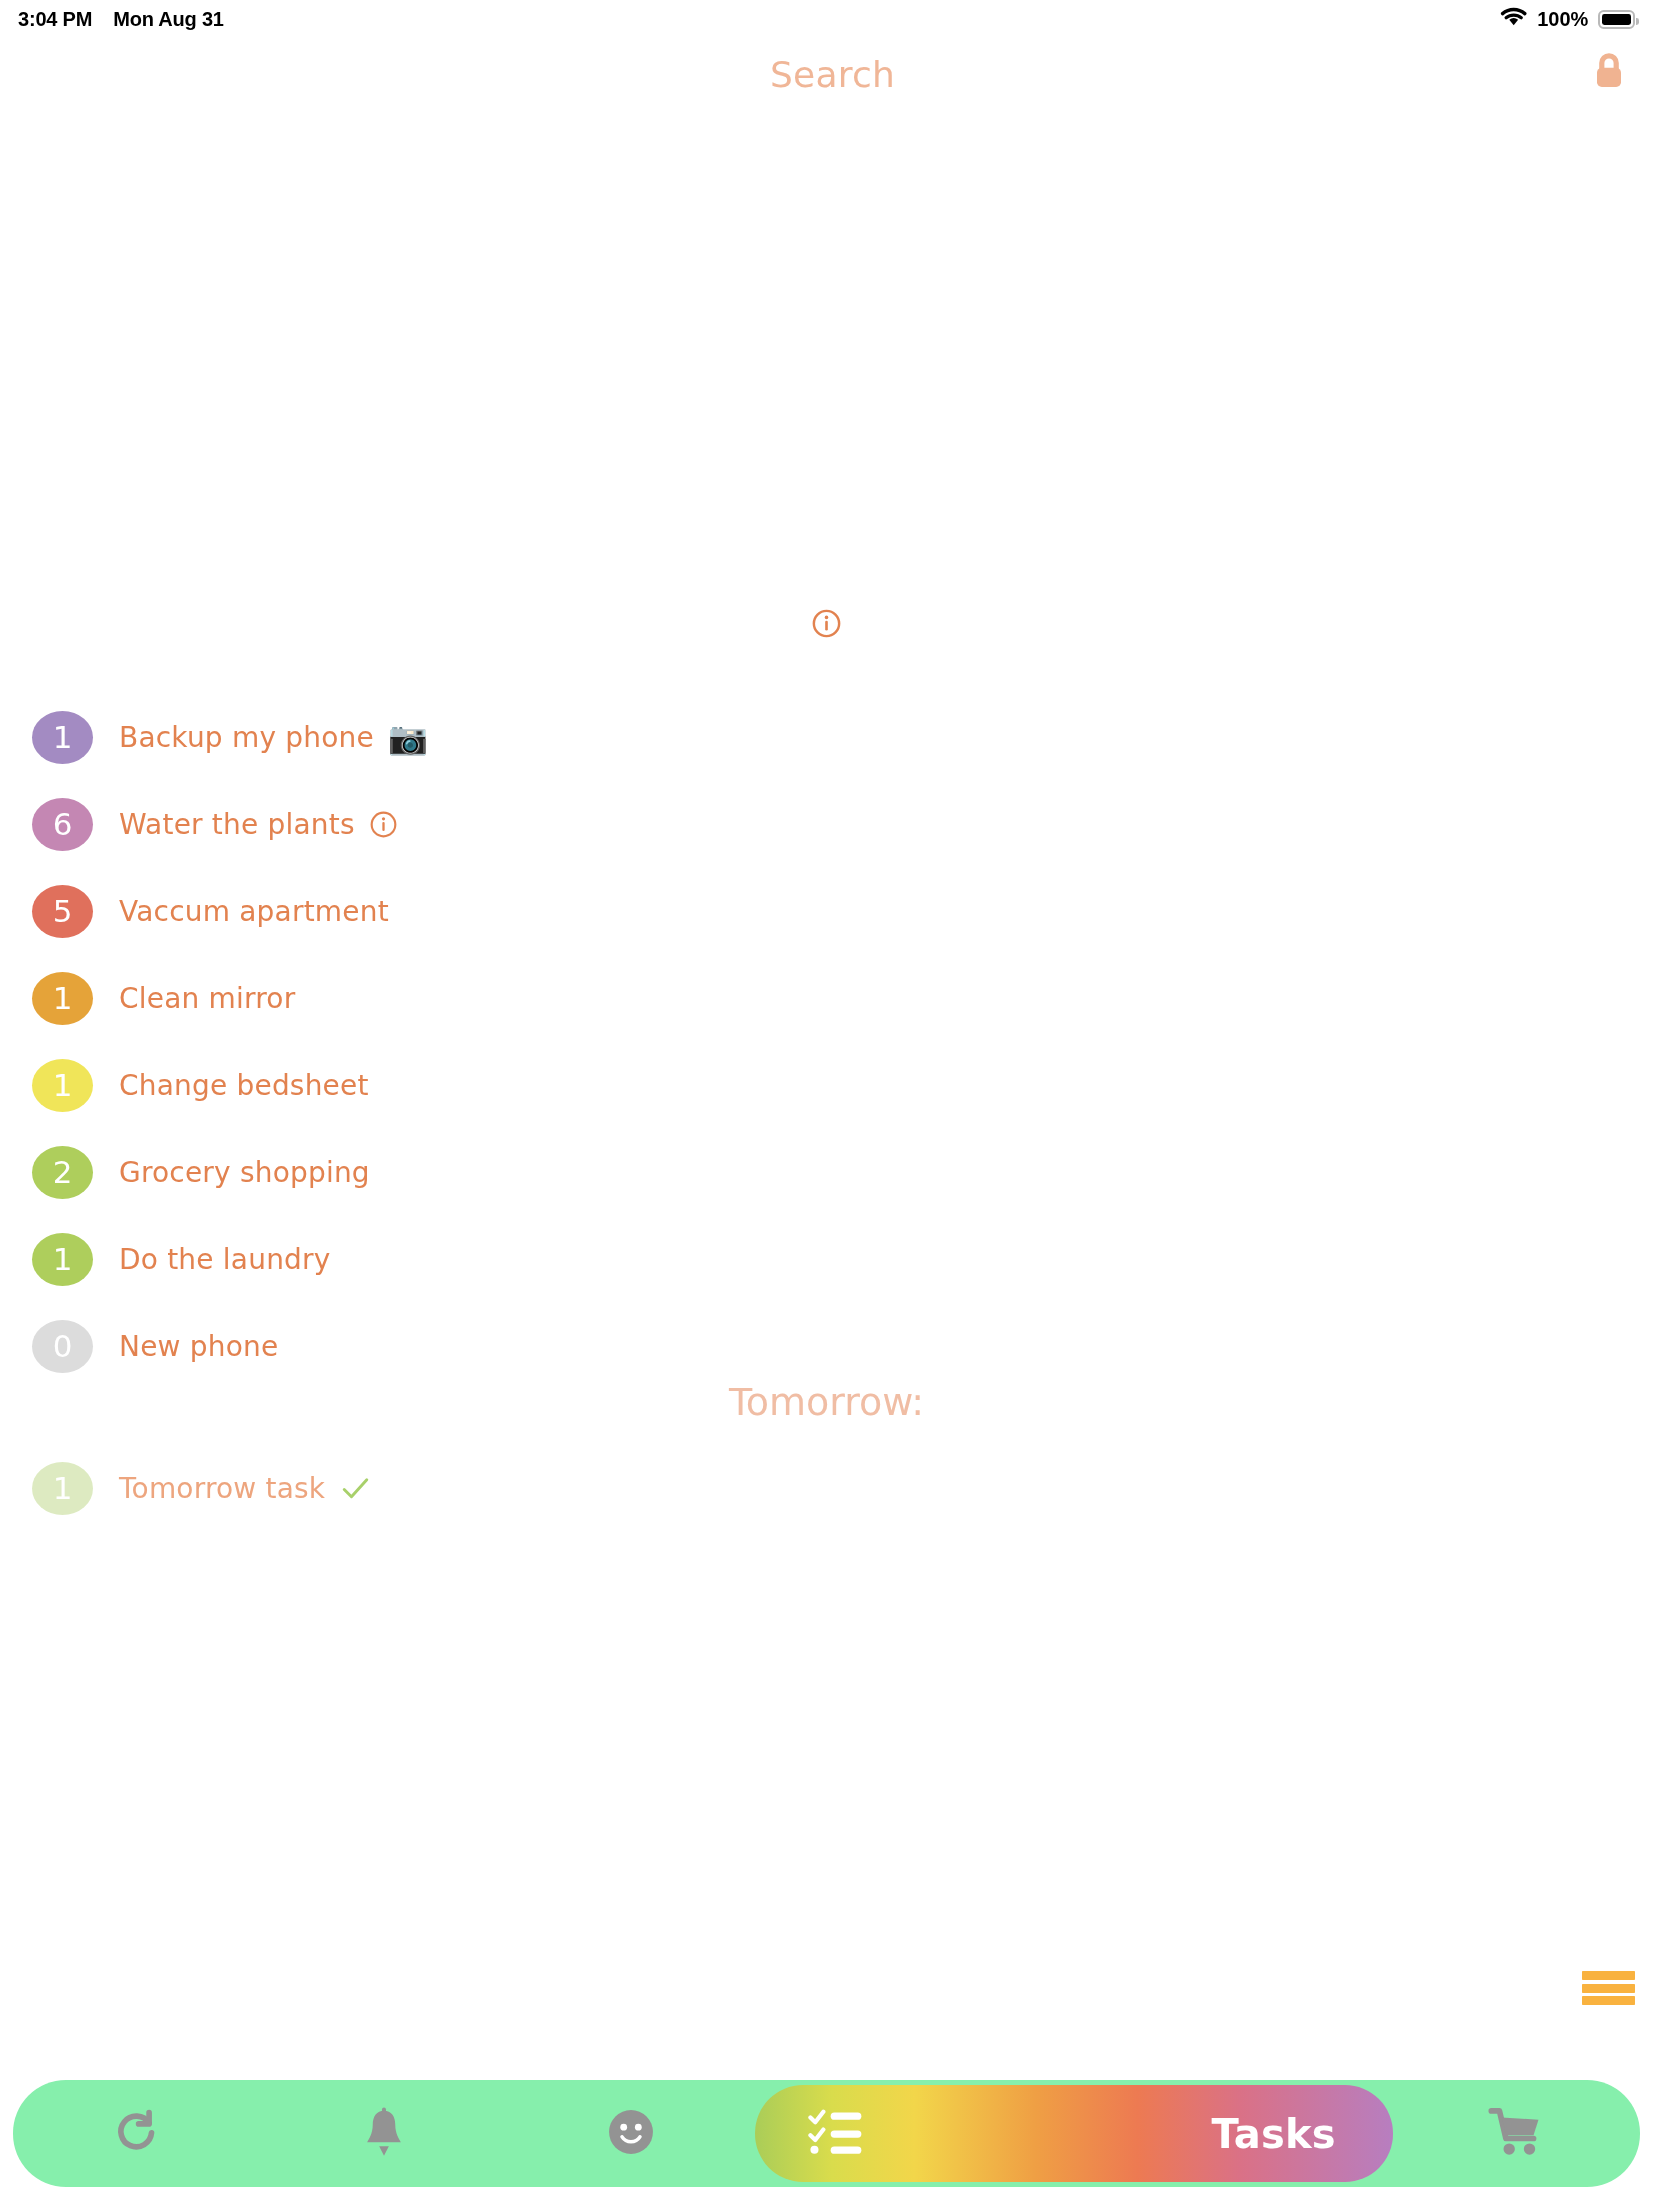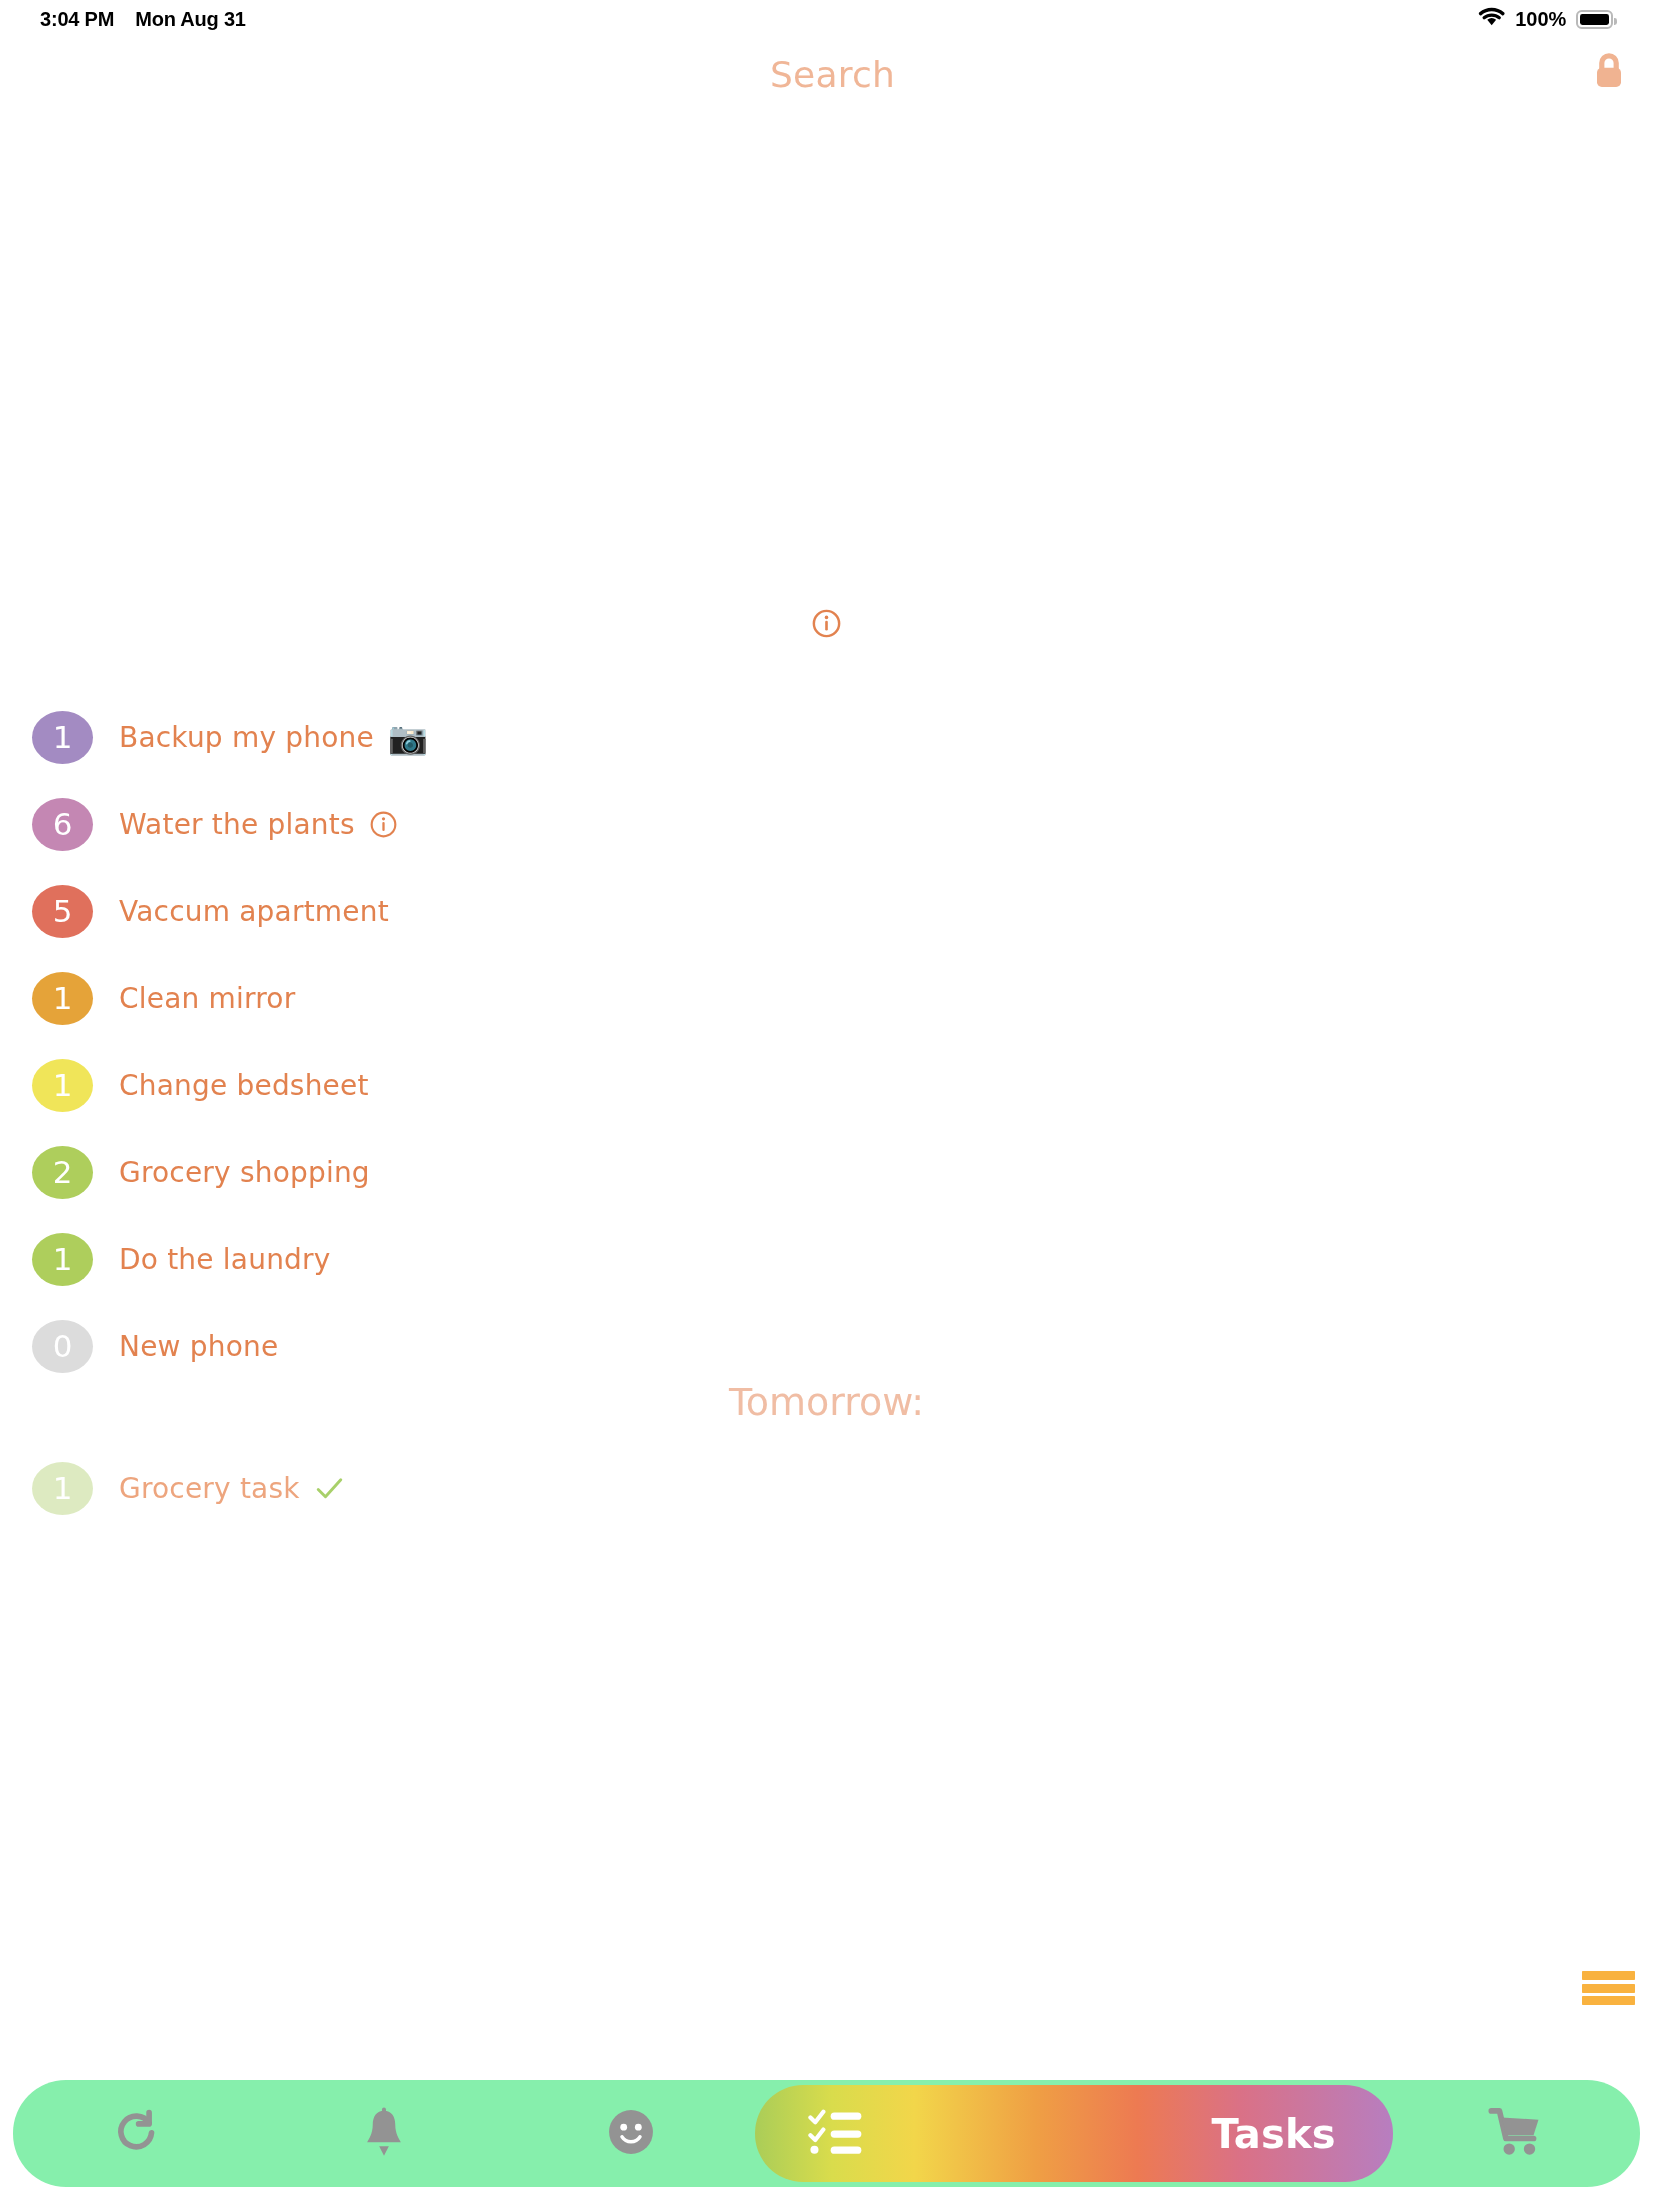--- a/index.html
+++ b/index.html
@@ -18,21 +18,21 @@
 
   
   .statusbar {
     position: absolute;
     top: 0; left: 0;
     width: 1653px;
     height: 39px;
     display: flex;
     align-items: center;
     justify-content: space-between;
-    padding: 0 40px;
+    padding: 0 18px;
     box-sizing: border-box;
     font-family: "Liberation Sans", sans-serif;
     color: #000;
   }
   .sb-left {
     display: flex;
     align-items: center;
     gap: 21px;
     font-size: 20px;
     font-weight: 600;
@@ -335,21 +335,21 @@
     <div class="task-label">New phone</div>
   </div>
 
 </div>
 
 <div class="tomorrow">Tomorrow:</div>
 
 <div class="done-section">
   <div class="task-row done">
     <div class="badge" style="background:#c2da8f">1</div>
-    <div class="task-label">Grocery task</div>
+    <div class="task-label">Tomorrow task</div>
     <div class="task-suffix">
       <svg width="31" height="27.4" viewBox="0 0 38 34">
         <path d="M5 18 L14 27 L33 6" stroke="#a8d06a" stroke-width="3.6" fill="none" stroke-linecap="round" stroke-linejoin="round"></path>
       </svg>
     </div>
   </div>
 </div>
 
 <div class="hamburger">
   <span></span>

